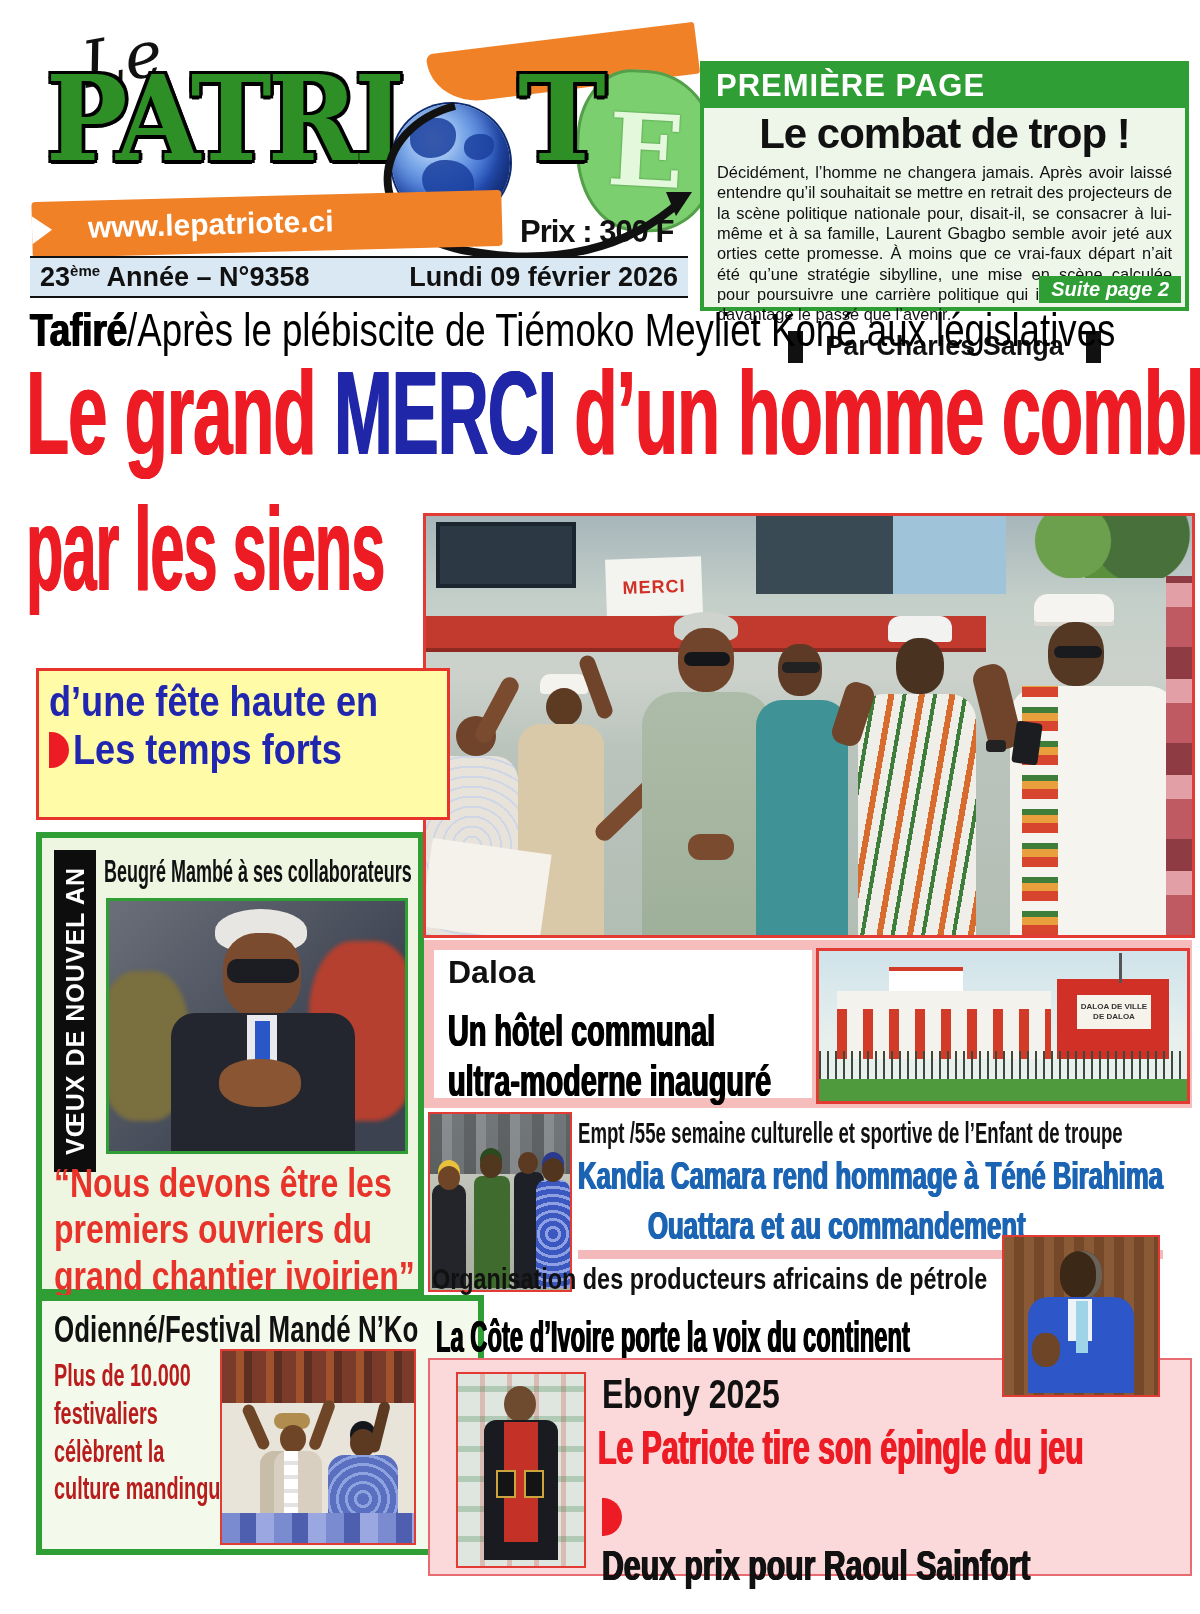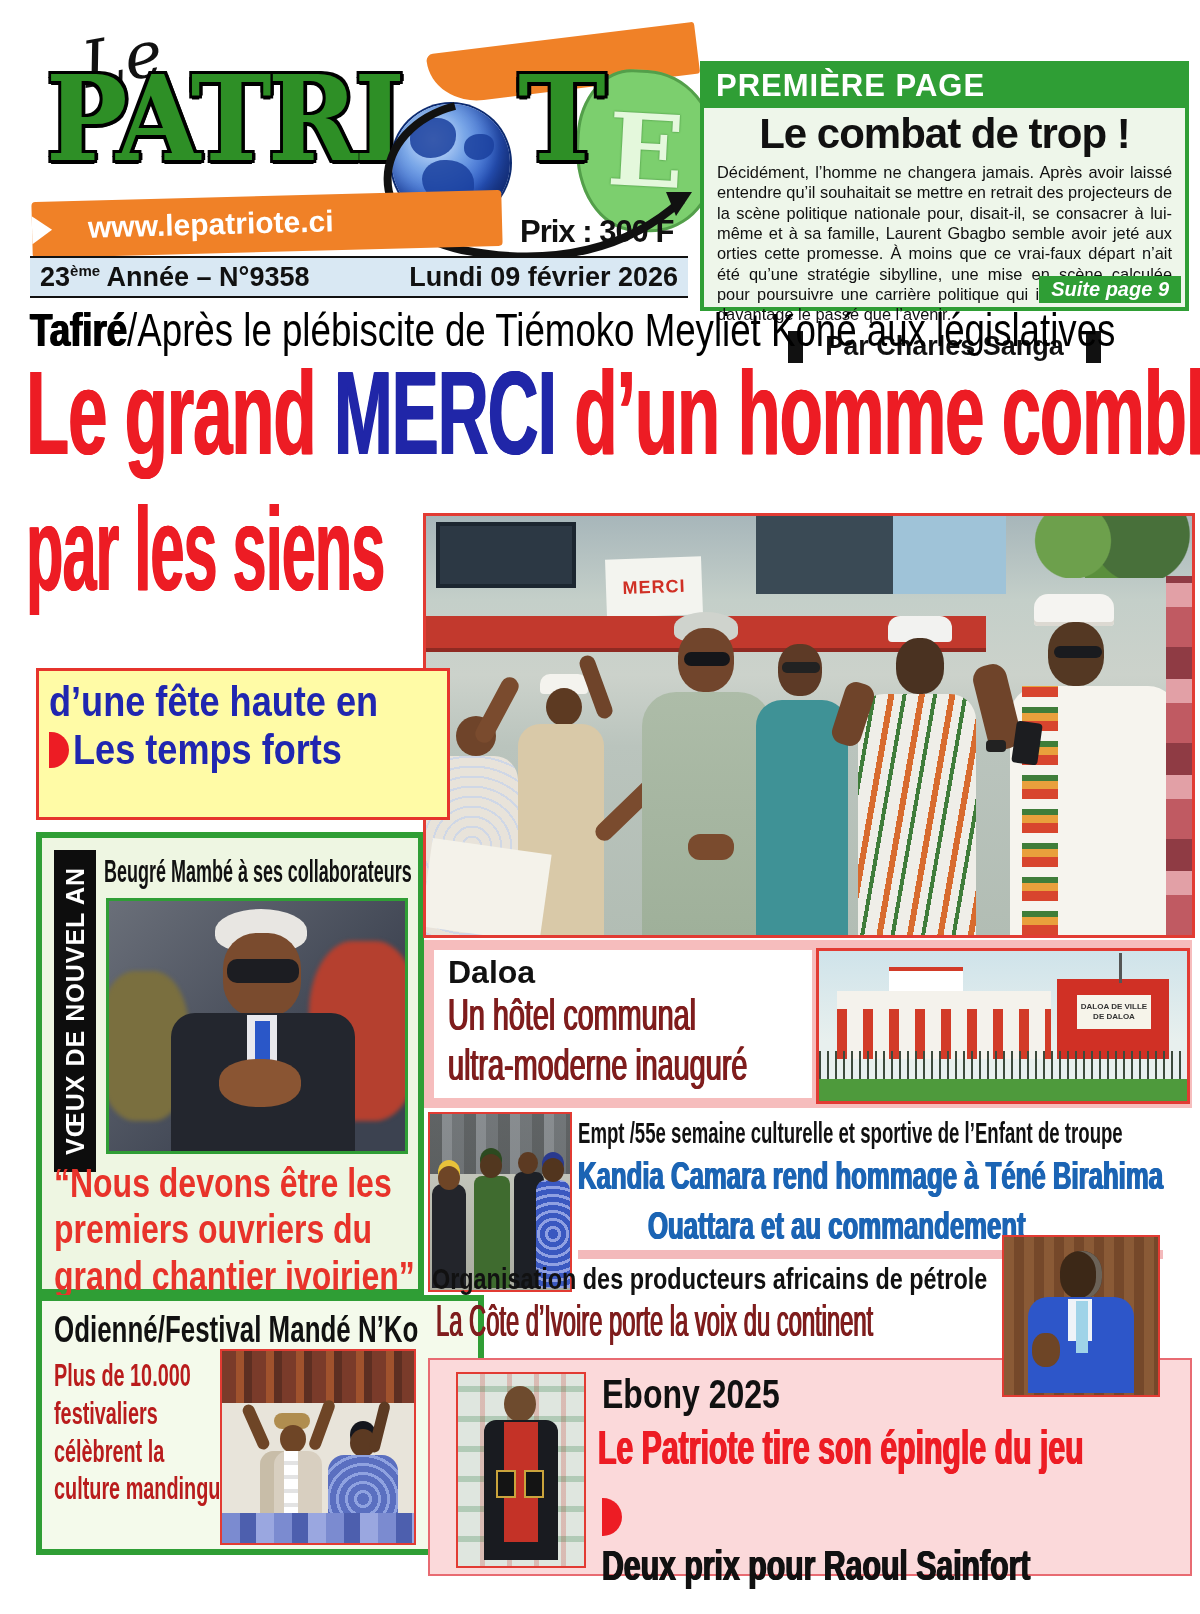--- a/index.html
+++ b/index.html
@@ -53,21 +53,21 @@
      display:flex;align-items:center;justify-content:center;}
   #voeux .tag span{writing-mode:vertical-rl;transform:rotate(180deg);color:#fff;font-weight:700;
      font-size:25px;letter-spacing:1px;white-space:nowrap;}
   #voeux .quote{position:absolute;left:12px;top:322px;color:#e8332a;font-weight:700;}
   #voeux .quote div{font-size:41px;line-height:1.13;}
   #odienne{background:#f4faeb;}
   #odienne .blue div{font-size:32px;font-weight:700;color:#b91c1c;line-height:1.18;}
   
   #daloa{background:#f6bdbd;}
   #daloa .panel{position:absolute;left:10px;top:10px;width:378px;height:148px;background:#fff;}
-  .gr{color:#7f1d1d;font-weight:400;}
+  .gr{color:#000000;font-weight:700;margin-top:16px;}
   #empt .kandia{color:#1b64b4;font-weight:700;font-size:39px;}
   .pinkbar{background:#f3b9bb;}
   #ebony{background:#fbd9da;border:2px solid #e86b72;box-sizing:border-box;}
   
 </style>
 </head>
 <body>
 
 <div id="logo" class="abs" style="left:20px;top:8px;width:672px;height:242px;">
   <div class="abs ribbon" style="left:408px;top:30px;width:270px;height:52px;border-radius:8px 4px 4px 60px / 8px 4px 4px 52px;transform:rotate(-7deg);"></div>
@@ -100,21 +100,21 @@
 
 <div id="premiere" class="abs" style="left:700px;top:36px;width:489px;height:250px;margin-top:25px;">
   <div class="hdr">PREMIÈRE PAGE</div>
   <div class="ttl">Le combat de trop !</div>
   <div class="bdy">Décidément, l’homme ne changera jamais. Après avoir laissé entendre qu’il souhaitait se mettre en retrait des projecteurs de la scène politique nationale pour, disait-il, se consacrer à lui-même et à sa famille, Laurent Gbagbo semble avoir jeté aux orties cette promesse. À moins que ce vrai-faux départ n’ait été qu’une stratégie sibylline, une mise en scène calculée pour poursuivre une carrière politique qui incarne désormais davantage le passé que l’avenir.</div>
   <div class="byl">
     <span class="blk"></span>
     <span>Par Charles Sanga</span>
     <span class="blk"></span>
   </div>
-  <div class="suite">Suite page 9</div>
+  <div class="suite">Suite page 2</div>
 </div>
 
 <div class="abs kick" style="left:30px;top:302px;">
   <span class="cx" style="transform:scaleX(.78);">
     <b class="fat">Tafiré</b><span>/Après le plébiscite de Tiémoko Meyliet Koné aux législatives</span>
   </span>
 </div>
 
 <div class="abs hl" style="left:26px;top:354px;z-index:2;">
   <span class="cx fat" style="transform:scaleX(.60);"><span>Le grand </span><span class="blue">MERCI</span><span> d’un homme comblé</span></span>

